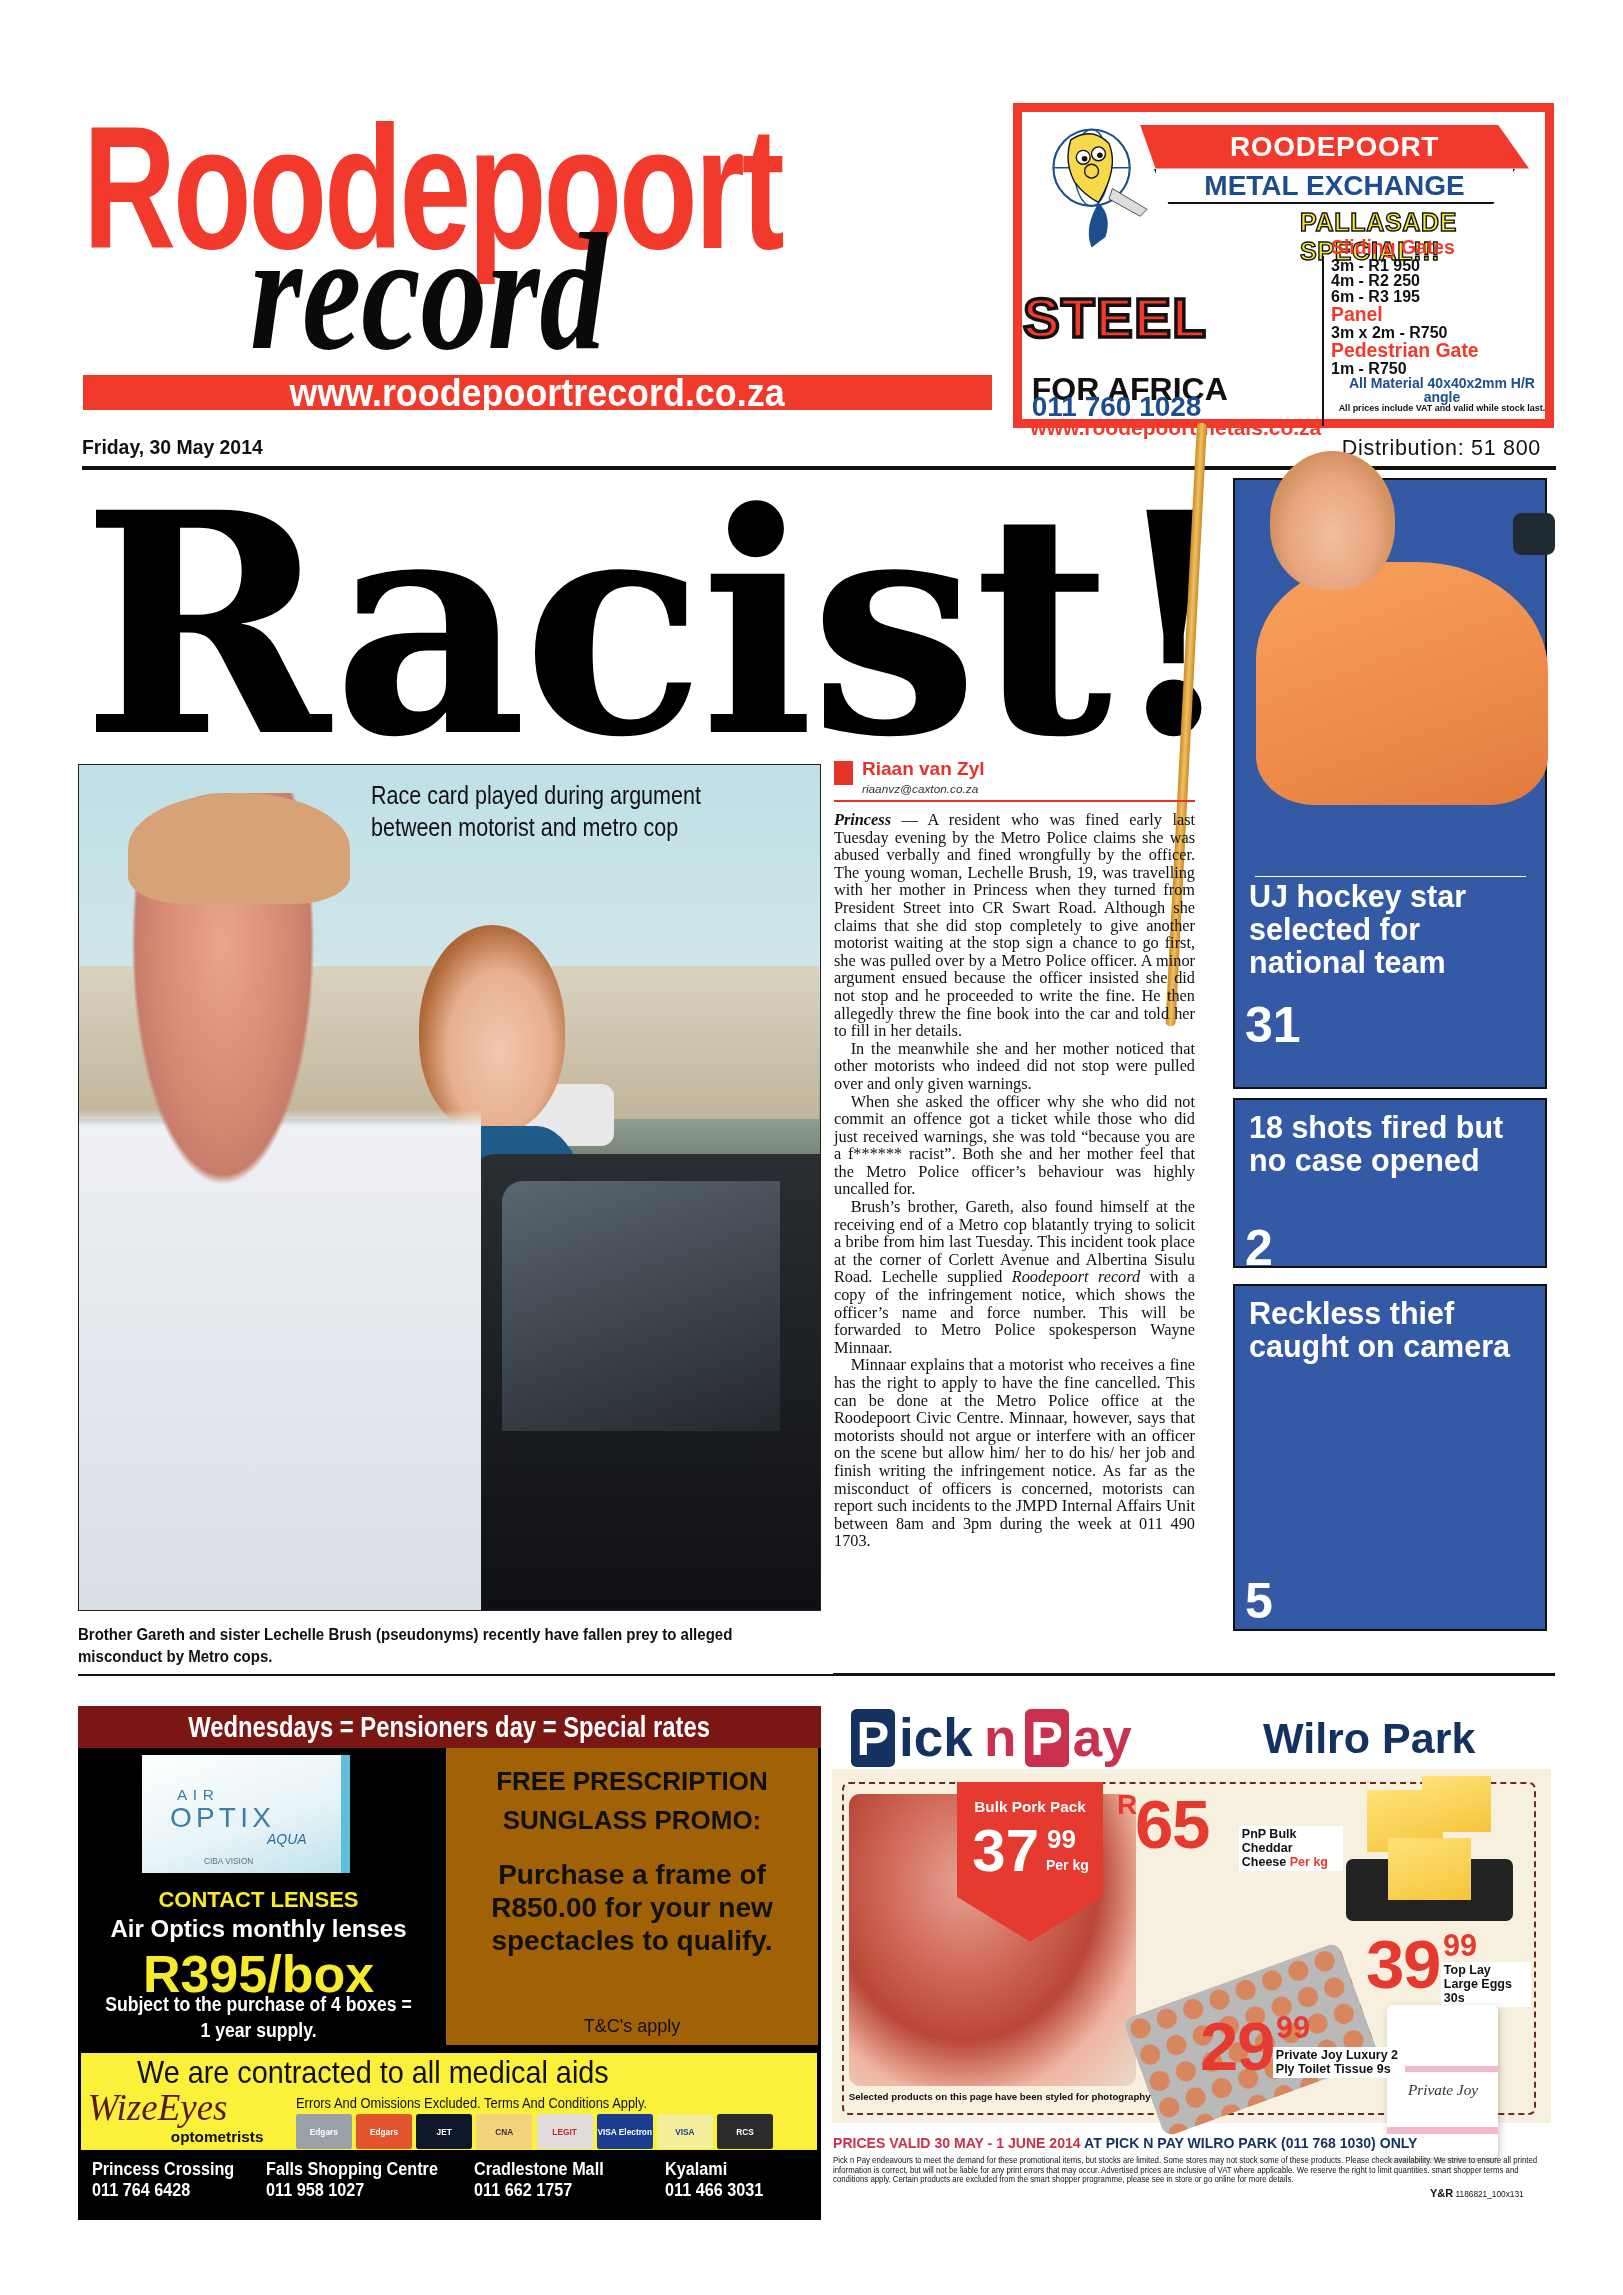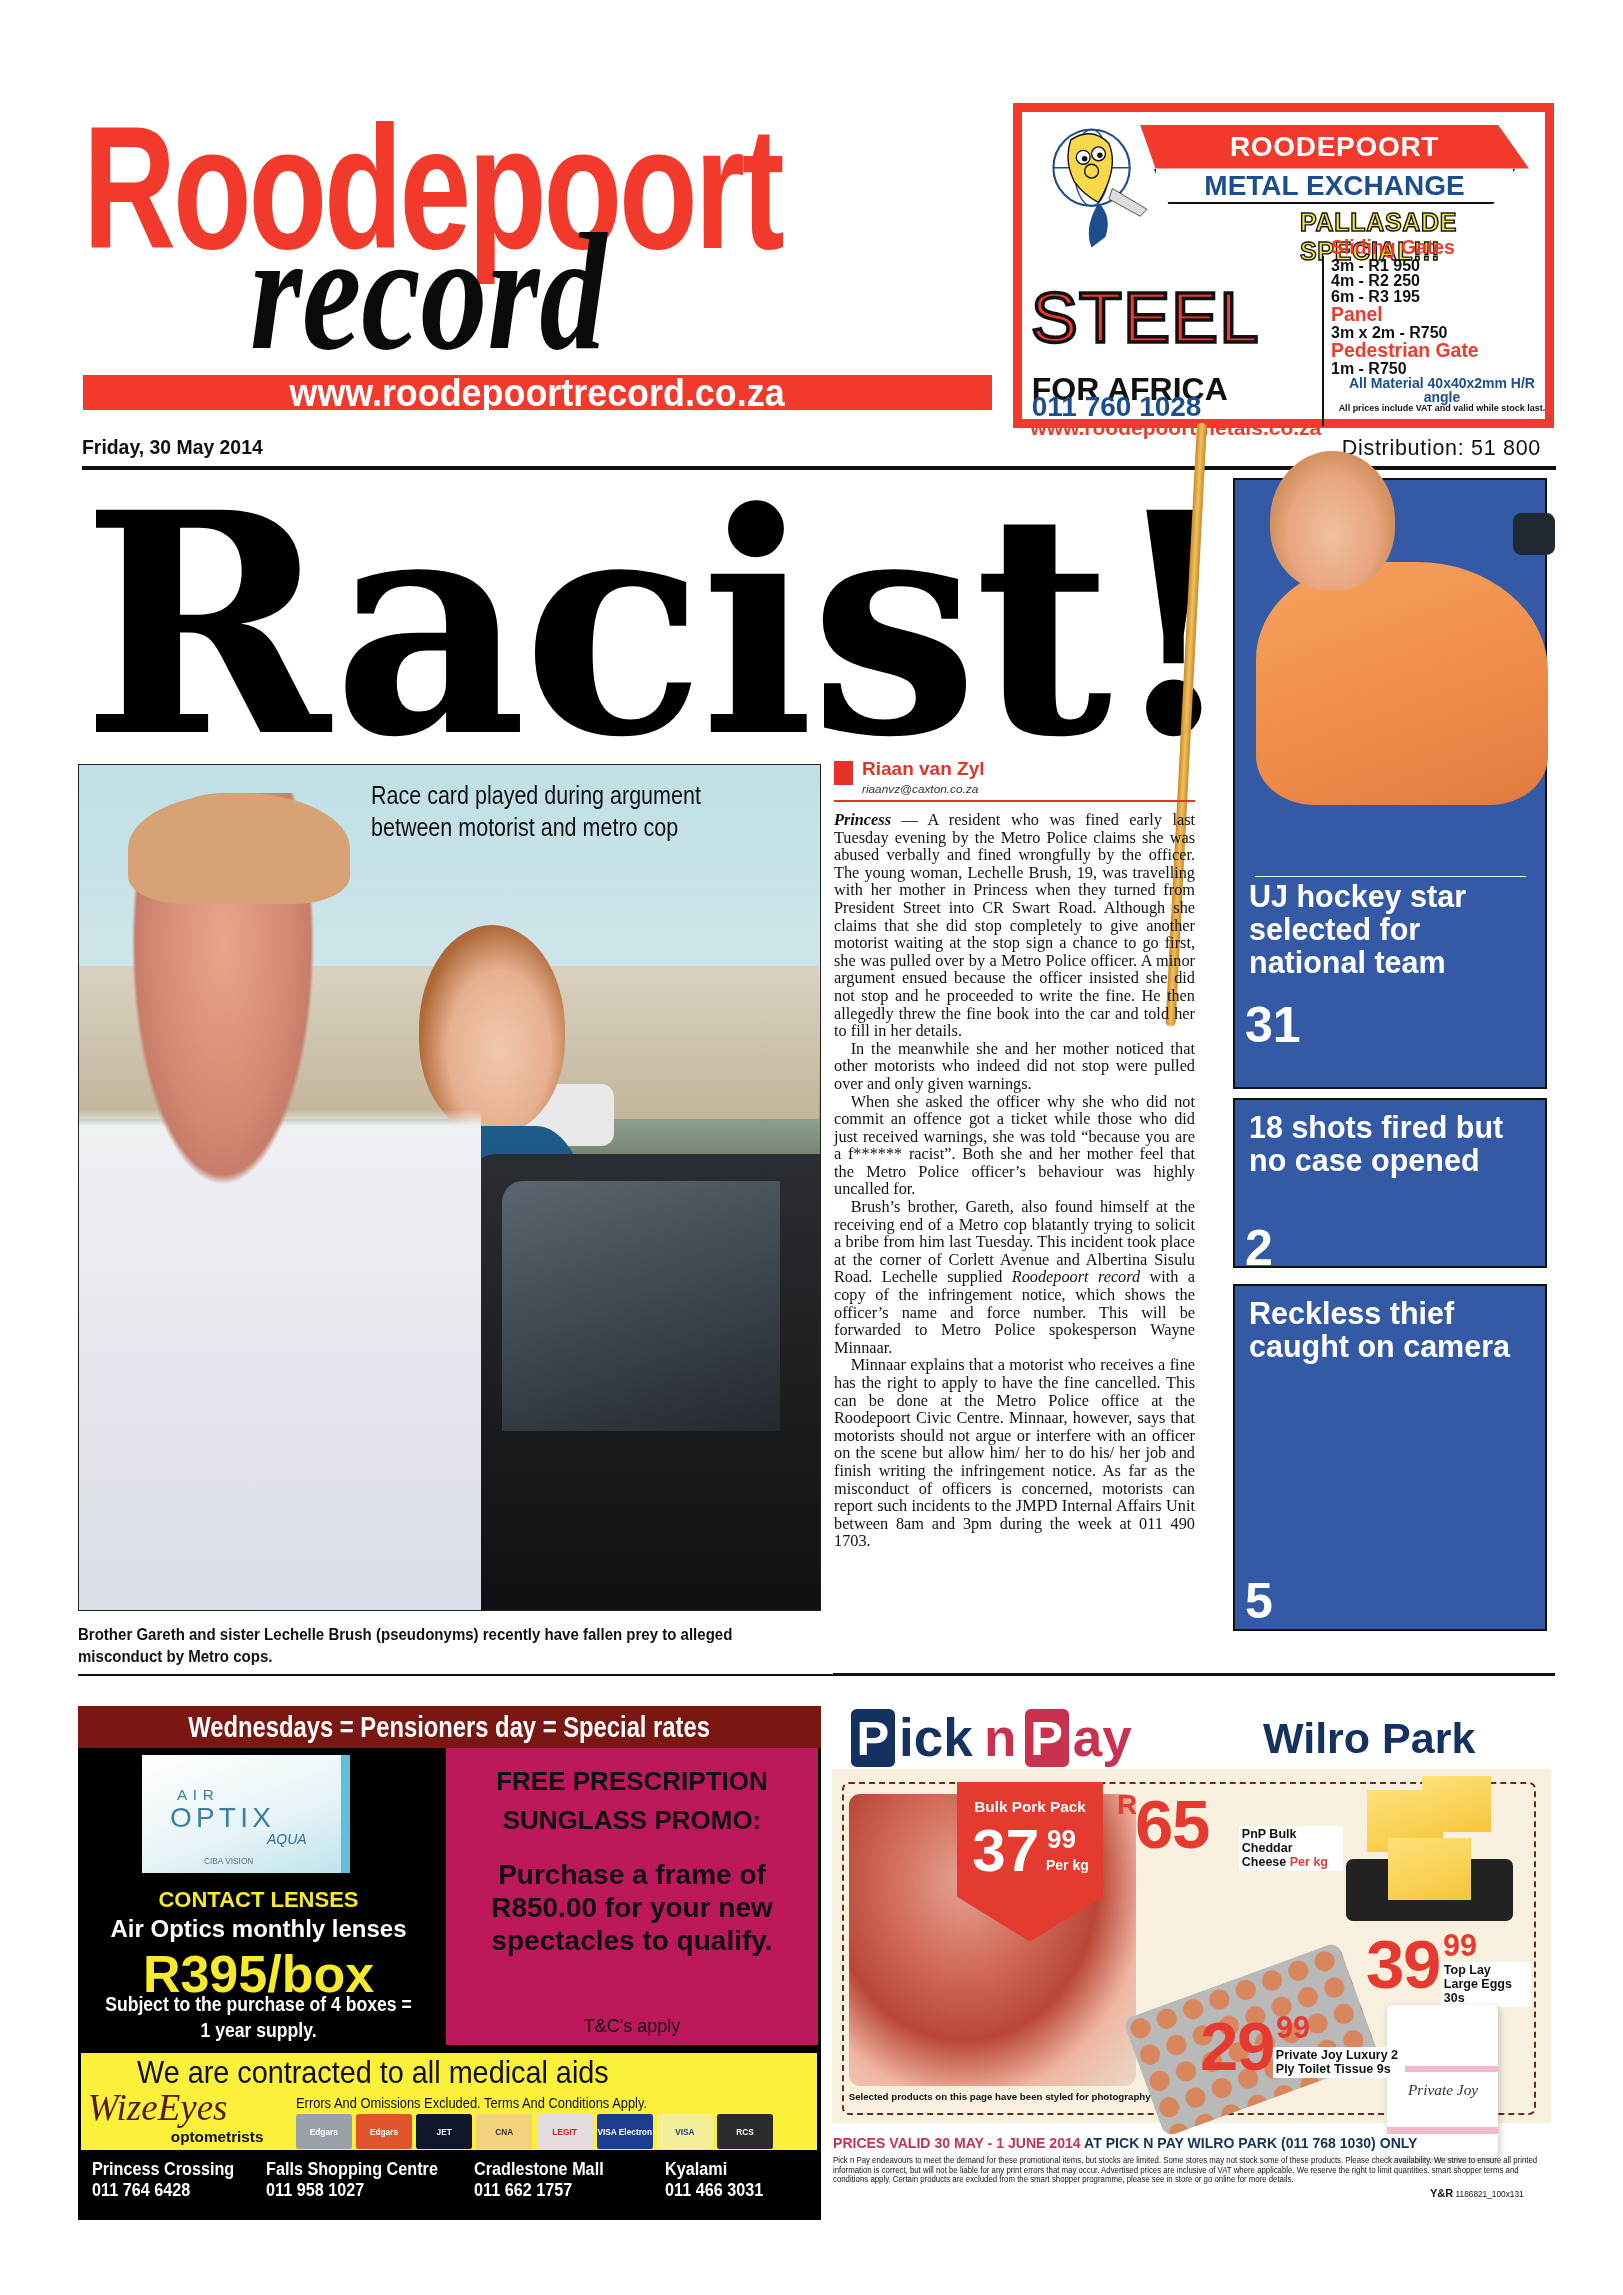--- a/index.html
+++ b/index.html
@@ -40,21 +40,21 @@
   .metal-banner-red { left: 118px; top: 12.5px; width: 389px; height: 44px;
     background: #f23a2c; clip-path: polygon(0 0, 92% 0, 100% 100%, 4% 100%);
     display:flex; align-items:center; justify-content:center; }
   .metal-banner-red span { color:#fff; font-weight:700; font-size:28px; letter-spacing:0.7px; }
   .metal-banner-white { left: 132px; top: 57px; width: 361px; height: 35px;
     border: 2.1px solid #111; border-top: none; clip-path: polygon(0 0, 100% 0, 94% 100%, 4% 100%);
     display:flex; align-items:center; justify-content:center; background:#fff; }
   .metal-banner-white span { color:#1c4e8f; font-weight:700; font-size:28px; }
   .metal-special { left: 278px; top: 96px; font-size: 25px; font-weight:700; color:#f4e53b;
     -webkit-text-stroke: 1.4px #111; letter-spacing: 0.7px; }
-  .metal-steel { left: 9px; top: 168px; font-size: 70px; font-weight: 400; color: #f23a2c;
+  .metal-steel { left: 1px; top: 168px; font-size: 55px; font-weight: 700; color: #f23a2c;
     -webkit-text-stroke: 3.5px #111; letter-spacing: 1.4px; line-height: 76px; }
   .metal-africa { left: 9.7px; top: 256px; font-size: 32px; font-weight: 700; color: #111; line-height: 42px; }
   .metal-phone { left: 9.7px; top: 280px; font-size: 28px; font-weight: 700; color: #1c4e8f; line-height: 29px; }
   .metal-web { left: 8.3px; top: 305px; font-size: 21px; font-weight: 700; color: #f23a2c; line-height: 22px; }
   .metal-divider { left: 300px; top: 144px; width: 2.1px; height: 170px; background: #111; }
   .metal-prices { left: 309px; top: 125px; width: 222px; font-weight: 700; line-height: 16.7px; }
   .mp-head { color: #f23a2c; font-size: 19.4px; line-height: 21px; }
   .mp-row { color: #111; font-size: 16px; line-height: 15.3px; }
   .mp-note-blue { color: #1c4e8f; font-size: 14px; line-height: 14px; text-align: center; }
   .mp-note { color: #111; font-size: 9px; line-height: 9.7px; text-align: center; }
@@ -145,21 +145,21 @@
   .optix-box { position:absolute; left: 64px; top: 7px; width: 208px; height: 118px;
     background: linear-gradient(160deg,#ffffff,#e6f3f7 60%,#bfe3ec); border-right: 9.7px solid #5fbfd8; }
   .optix-air { position:absolute; left: 35px; top: 31px; font-size: 15.3px; color:#3b7fa8; letter-spacing: 5.6px; }
   .optix-name { position:absolute; left: 28px; top: 47px; font-size: 28px; color:#3b7fa8; letter-spacing: 4.2px; }
   .optix-aqua { position:absolute; left: 125px; top: 76px; font-size: 14px; color:#2e6e9c; font-style: italic; }
   .optix-brand { position:absolute; left: 62px; top: 101px; font-size: 8.3px; color:#5a6f80; }
   .wize-cl { position:absolute; left: 0; width: 361px; top: 139px; color:#f6ea2b; font-weight:700; font-size: 22px; }
   .wize-ao { position:absolute; left: 0; width: 361px; top: 167px; color:#fff; font-weight:700; font-size: 24px; }
   .wize-price { position:absolute; left: 0; width: 361px; top: 196px; color:#f6ea2b; font-weight:700; font-size: 52px; }
   .wize-sub { position:absolute; left: 0; width: 361px; top: 243px; color:#fff; font-weight:700; font-size: 20px; line-height: 26px; transform: scaleX(0.88); }
-  .wize-right { position:absolute; left: 368px; top: 42px; width: 372px; height: 297px; background: #be185d;
+  .wize-right { position:absolute; left: 368px; top: 42px; width: 372px; height: 297px; background: #a16207;
     text-align:center; color:#111; font-weight:700; }
   .wr-1 { position:absolute; left:0; width:100%; top: 14px; font-size: 26px; line-height: 39px; }
   .wr-2 { position:absolute; left:0; width:100%; top: 110px; font-size: 28px; line-height: 33px; }
   .wr-3 { position:absolute; left:0; width:100%; top: 268px; font-size: 18px; font-weight: 400; }
   .wize-yellow { position:absolute; left: 2.8px; top: 347px; width: 736px; height: 97px; background: #fbf03a; }
   .wy-main { position:absolute; left: 56px; top: 1.4px; font-size: 32px; color:#111; transform: scaleX(0.9); transform-origin:left; white-space:nowrap; }
   .wy-logo { position:absolute; left: 7px; top: 33px; font-family: "Liberation Serif", serif; font-style: italic; font-size: 37px; color: #5a1a10; }
   .wy-logo-sub { position:absolute; left: 90px; top: 75px; font-weight:700; font-size: 15.3px; color:#111; }
   .wy-terms { position:absolute; left: 215px; top: 42px; font-size: 14px; color:#111; transform: scaleX(0.92); transform-origin:left; white-space:nowrap; }
   .wy-cards { position:absolute; left: 215px; top: 61px; display:flex; gap: 4.2px; }

